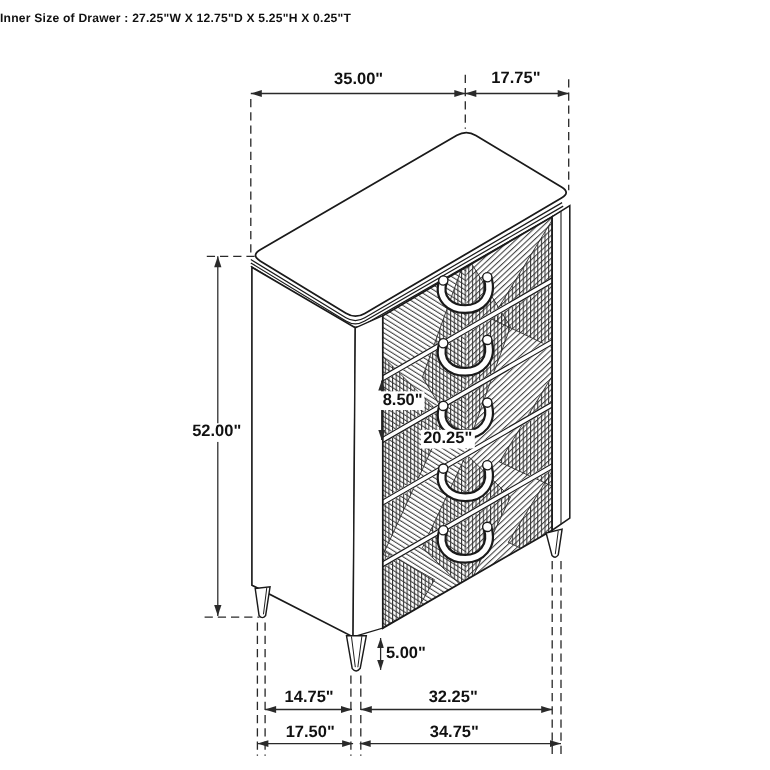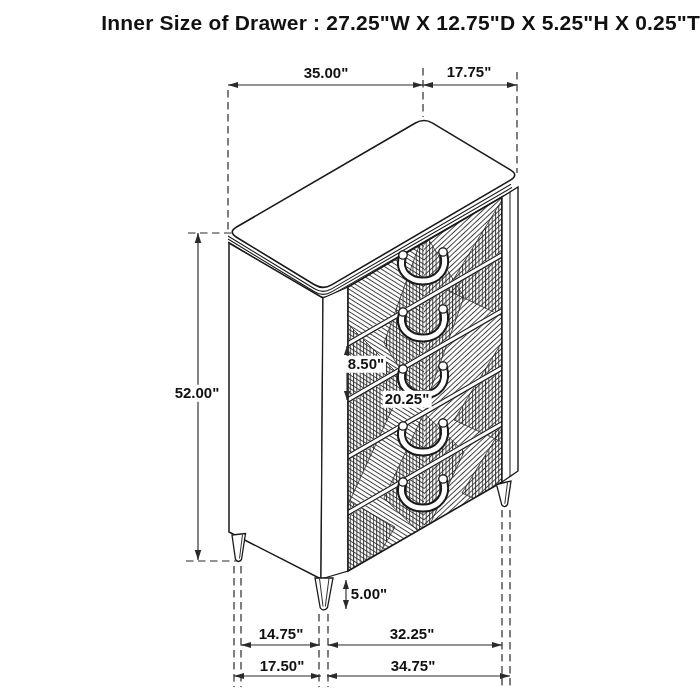--- a/index.html
+++ b/index.html
@@ -1,20 +1,20 @@
 <!DOCTYPE html>
 <html><head>
 <meta charset="utf-8">
 <style>
   html,body{margin:0;padding:0;background:#fff;}
   #stage{position:relative;width:700px;height:700px;background:#ffffff;overflow:hidden;
          font-family:"Liberation Sans", sans-serif;}
   #drawing{position:absolute;left:0;top:0;}
-  .title{position:absolute;top:11px;left:0;right:0;text-align:right;
-         font-weight:bold;font-size:21px;color:#111;letter-spacing:.2px;}
+  .title{position:absolute;top:11px;left:0;right:0;text-align:left;
+         font-weight:bold;font-size:11px;color:#111;letter-spacing:.2px;}
   .lbl{position:absolute;transform:translate(-50%,-50%);background:#ffffff;
        padding:0 2px;font-weight:bold;font-size:15px;color:#111;white-space:nowrap;line-height:1.1;}
 </style>
 </head>
 <body>
 
 <div id="stage">
 
   <div class="title">Inner Size of Drawer : 27.25"W X 12.75"D X 5.25"H X 0.25"T</div>
 

